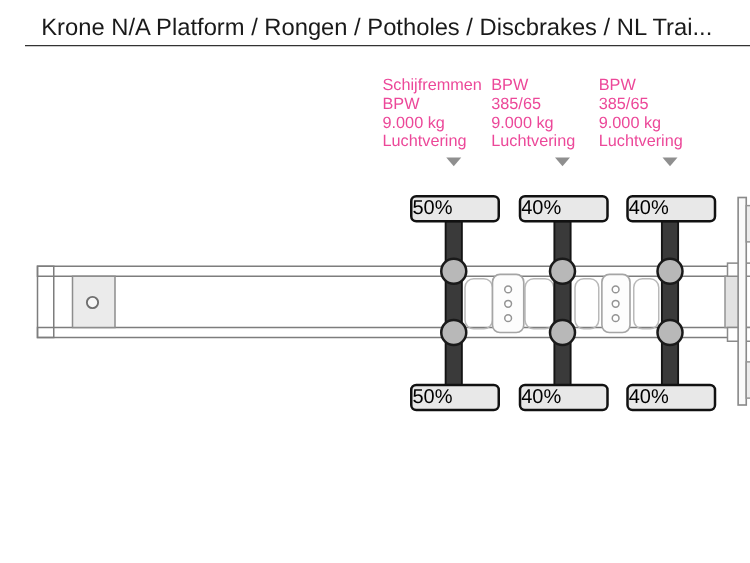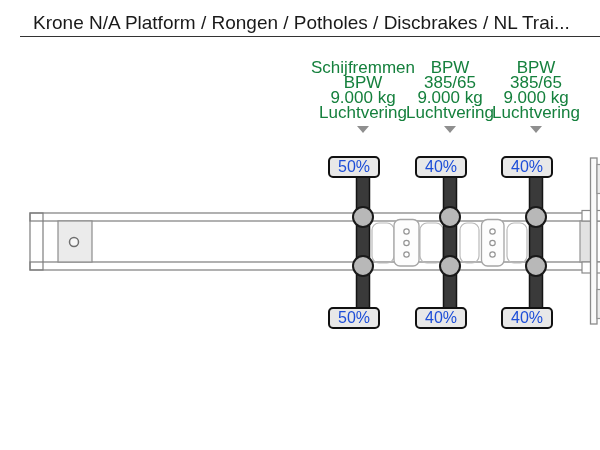--- a/index.html
+++ b/index.html
@@ -38,46 +38,45 @@
     position: absolute;
     left: 13px;
     top: 41px;
     font-size: 11.5px;
     color: #1d1d1d;
   }
   .spec-col {
     position: absolute;
     top: 60px;
     width: 114px;
-    text-align: center;
-    font-size: 17px;
+    font-size: 13px;
     line-height: 15px;
-    color: #15803d;
+    color: #ec4899;
   }
   .spec-col .spec-line { height: 15px; }
   .arrow-down {
     width: 0;
     height: 0;
     margin: 6px auto 0 auto;
     border-left: 6px solid transparent;
     border-right: 6px solid transparent;
     border-top: 7px solid #8f8f8f;
   }
   .load-badge {
     position: absolute;
-    width: 52px;
+    width: 72px;
     height: 22px;
     box-sizing: border-box;
     background: #e8e8e8;
     border: 2.5px solid #111111;
     border-radius: 5px;
     font-size: 16px;
     line-height: 17px;
-    color: #1d4ed8;
-    text-align: center;
+    color: #000000;
+    text-align: left;
   }
   .load-badge.top { top: 156px; }
   .load-badge.bottom { top: 307px; }
   .chassis-svg {
     position: absolute;
     left: 0;
     top: 0;
   }
 </style>
 </head>

